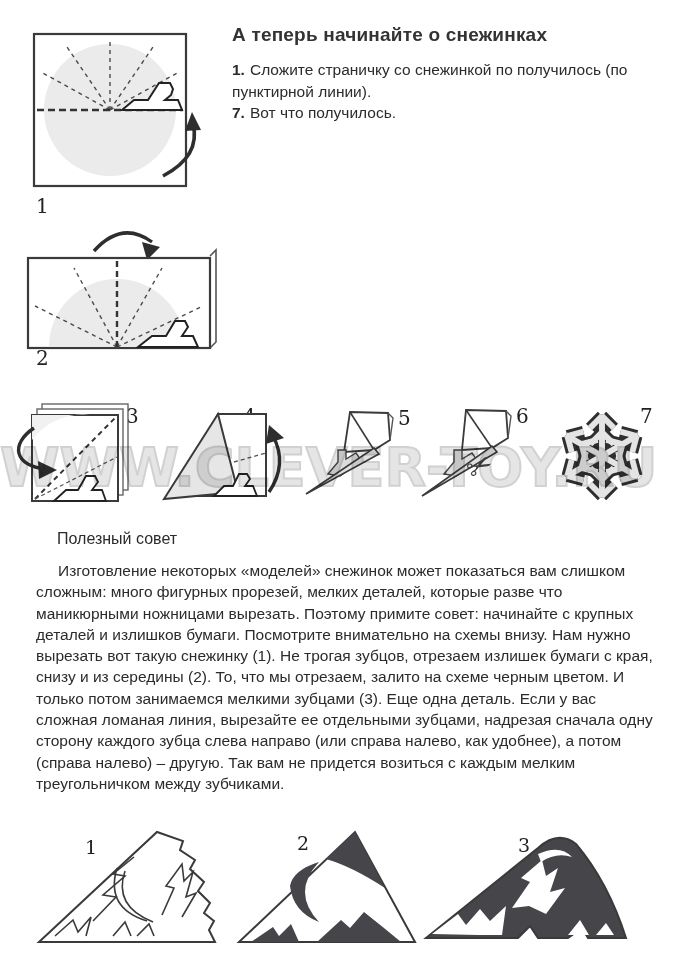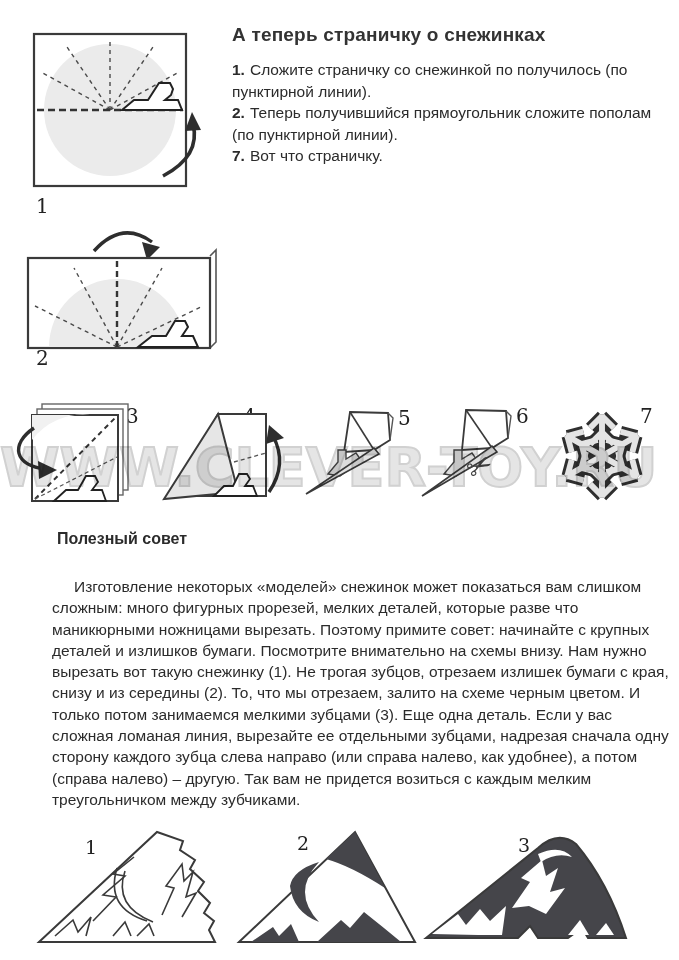--- a/index.html
+++ b/index.html
@@ -4,22 +4,22 @@
 <style>
   html,body{margin:0;padding:0;background:#888;}
   #page{position:relative;width:679px;height:960px;background:#ffffff;overflow:hidden;
         font-family:"Liberation Sans",sans-serif;color:#2b2b2b;}
   .abs{position:absolute;}
   
   #title{font-size:19px;font-weight:bold;color:#333;margin:0 0 13px 0;letter-spacing:.2px;}
   .step{margin:0;font-size:15.5px;line-height:21.5px;}
   .step b{margin-right:5px;}
   
-  #tip-heading{font-size:16px;font-weight:bold;margin:0;}
-  #tip-body{margin:16px;font-size:15.5px;line-height:21.3px;text-indent:22px;width:622px;}
+  #tip-heading{font-size:16px;font-weight:normal;margin:0;}
+  #tip-body{margin:0;font-size:15.5px;line-height:21.3px;text-indent:22px;width:622px;}
   
   .figno{font-family:"DejaVu Serif",serif;font-size:20px;color:#222;}
   .figno-sm{font-family:"DejaVu Serif",serif;font-size:19px;color:#222;}
   
   #watermark{left:0;top:436px;width:638px;text-align:center;
      font-family:"DejaVu Sans",sans-serif;font-weight:bold;font-size:54px;letter-spacing:0px;
      color:#e3e3e3;-webkit-text-stroke:2px #cccccc;opacity:.9;
      mix-blend-mode:multiply;pointer-events:none;z-index:3;white-space:nowrap;}
   svg{display:block;}
   .fig{z-index:1;}
@@ -44,24 +44,23 @@
       <path d="M92 80 L104 70 L118 70 L129 53 L140 53 L143 59 L141 65 L135 70 L148 70 L152 80 Z" fill="#fff" stroke="#222" stroke-width="2"></path>
       <g>
         <path d="M133 146 Q171 126 163 94" fill="none" stroke="#2e2e2e" stroke-width="3.6"></path>
         <polygon points="155,101 162,82 171,100" fill="#2e2e2e"></polygon>
       </g>
     </svg>
   </div>
   <span class="abs figno" style="left:36px;top:194px;">1</span>
 
   <div class="abs" style="left:232px;top:24px;width:432px;">
-    <h1 id="title">А теперь страничку о снежинках</h1>
+    <h1 id="title">А теперь начинайте о снежинках</h1>
     <p class="step"><b>1.</b><span>Сложите страничку со снежинкой по получилось (по пунктирной линии).</span></p>
-    <p class="step"><b>2.</b><span>Теперь получившийся прямоугольник сложите пополам (по пунктирной линии).</span></p>
-    <p class="step"><b>7.</b><span>Вот что страничку.</span></p>
+    <p class="step"><b>7.</b><span>Вот что получилось.</span></p>
   </div>
 
   <div class="abs fig" style="left:22px;top:220px;">
     <svg width="205" height="135" viewBox="0 0 205 135">
       <g>
         <path d="M72 31 Q100 0 130 22" fill="none" stroke="#2e2e2e" stroke-width="3.4"></path>
         <polygon points="120,22 138,27 125,40" fill="#2e2e2e"></polygon>
       </g>
       <path d="M188 36 L194 30 L194 122 L188 128" fill="none" stroke="#555" stroke-width="1.6"></path>
       <rect x="6" y="38" width="182" height="90" fill="#fff" stroke="#3a3a3a" stroke-width="2.2"></rect>

